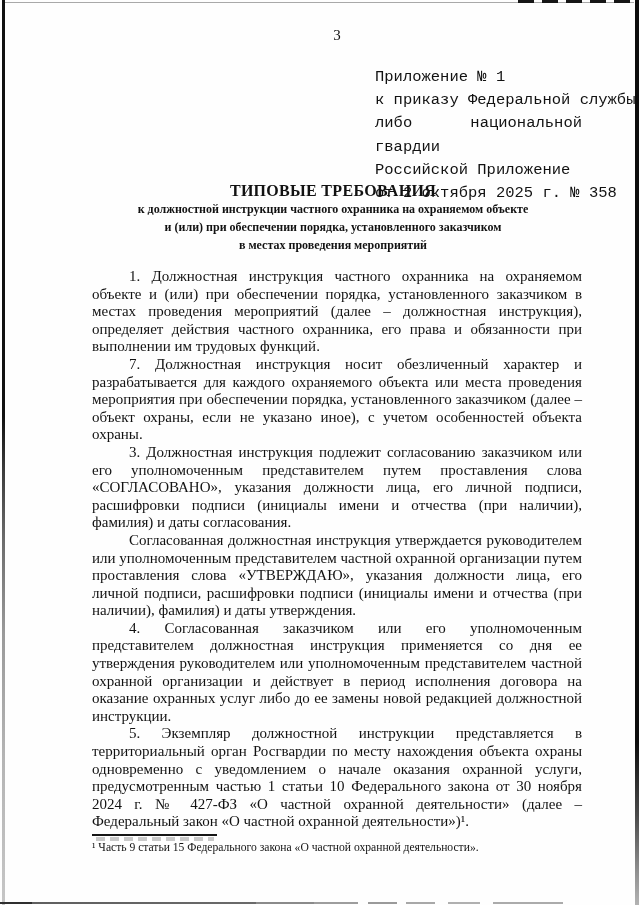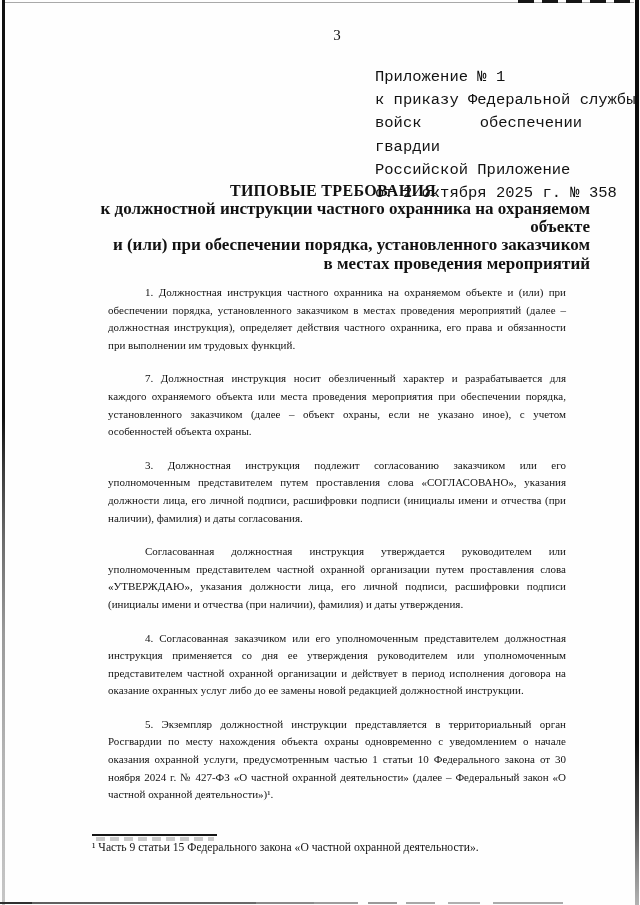--- a/index.html
+++ b/index.html
@@ -62,28 +62,28 @@
   .appendix .line.justified {
     white-space: normal;
     text-align: justify;
     text-align-last: justify;
   }
   .title-block {
     position: absolute; top: 181px; left: 76px; width: 514px;
     text-align: center; font-weight: bold;
   }
   .doc-title { font-size: 16px; line-height: 19px; letter-spacing: 0.3px; }
-  .doc-subtitle { font-size: 17px; line-height: 18.2px; text-align: right; }
+  .doc-subtitle { font-size: 12px; line-height: 18.2px; }
 
   .body-text {
     position: absolute; top: 268px; left: 92px; width: 490px;
   }
   .body-text p {
-    margin: 16px;
-    font-size: 11px;
+    margin: 0;
+    font-size: 15px;
     line-height: 17.6px;
     text-align: justify;
     text-indent: 37px;
     hyphens: none;
   }
 
   .footnote-rule {
     position: absolute; top: 834px; left: 92px; width: 125px; height: 0;
     border-top: 2px solid #161616;
   }
@@ -105,21 +105,21 @@
   <div class="edge-top-marks"></div>
   <div class="edge-left"></div>
   <div class="edge-right"></div>
   <div class="edge-bottom"></div>
 
   <div class="page-number">3</div>
 
   <div class="appendix">
     <div class="line">Приложение № 1</div>
     <div class="line">к приказу Федеральной службы</div>
-    <div class="line justified">войск обеспечении гвардии</div>
+    <div class="line justified">либо национальной гвардии</div>
     <div class="line">Российской Приложение</div>
     <div class="line">от 2 октября 2025 г. № 358</div>
   </div>
 
   <div class="title-block">
     <div class="doc-title">ТИПОВЫЕ ТРЕБОВАНИЯ</div>
     <div class="doc-subtitle">к должностной инструкции частного охранника на охраняемом объекте</div>
     <div class="doc-subtitle">и (или) при обеспечении порядка, установленного заказчиком</div>
     <div class="doc-subtitle">в местах проведения мероприятий</div>
   </div>

